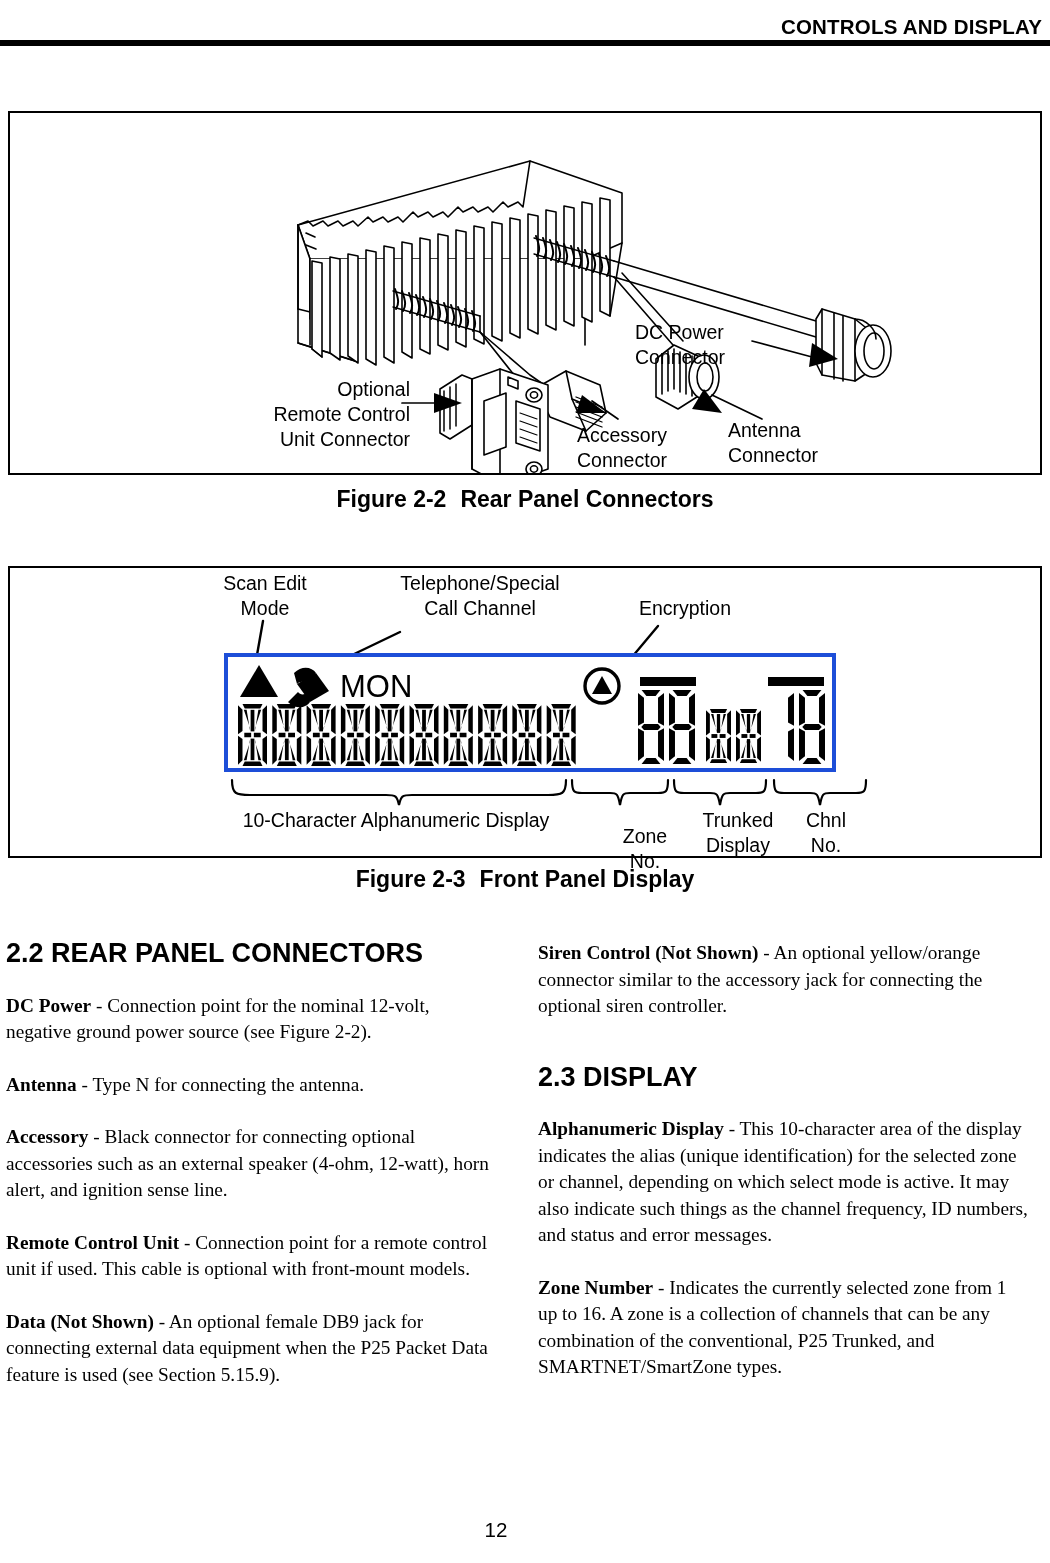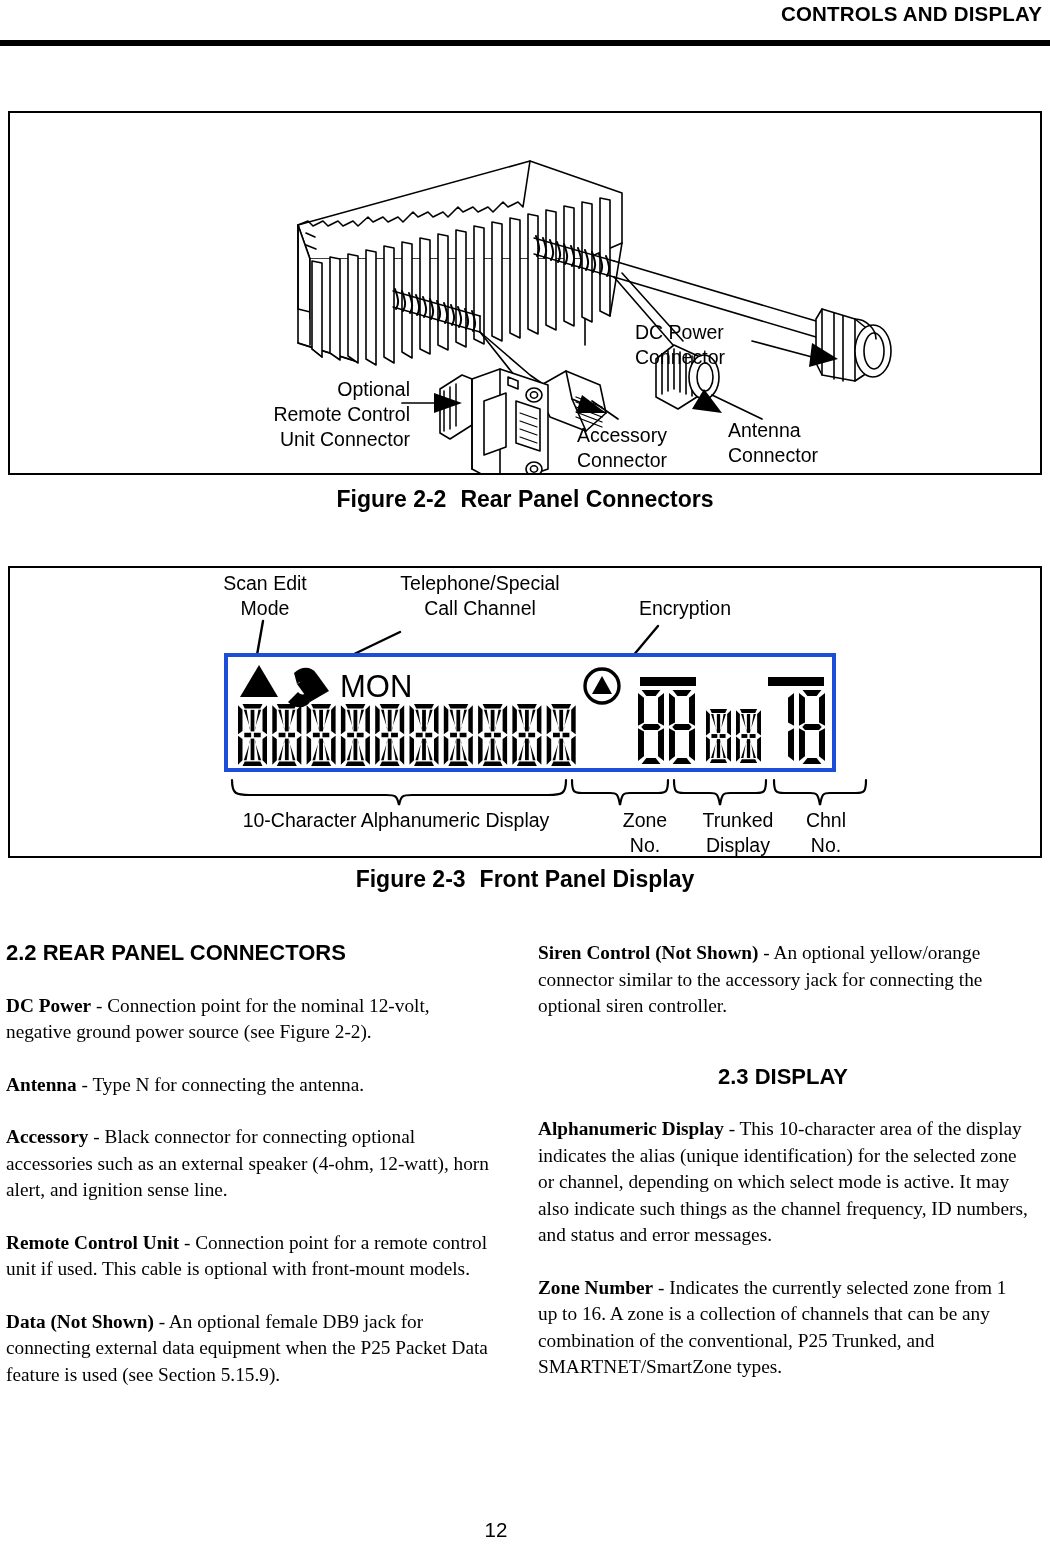--- a/index.html
+++ b/index.html
@@ -7,21 +7,21 @@
     width:1050px; height:1563px;
     background:#ffffff;
     font-family:"Liberation Serif", serif;
     color:#000000;
     position:relative;
     overflow:hidden;
   }
 
   
   .page-header {
-    position:absolute; left:0; top:0; width:1050px; height:40px;
+    position:absolute; left:0; top:13px; width:1050px; height:40px;
   }
   .page-header .head-text {
     position:absolute; right:8px; top:2px;
     font-family:"Liberation Sans", sans-serif;
     font-weight:bold; font-size:20.5px; letter-spacing:0.2px;
     white-space:nowrap;
   }
   .head-rule {
     position:absolute; left:0; top:40px; width:1050px; height:6px;
     background:#000;
@@ -81,39 +81,39 @@
   #lbl-telephone  { left:355px; top:3px;  width:230px; }
   #lbl-encryption { left:595px; top:28px; width:160px; }
 
   .brace-label {
     position:absolute;
     font-family:"Liberation Sans", sans-serif;
     font-size:19.5px; line-height:25px;
     text-align:center; white-space:nowrap;
   }
   #bl-alpha  { left:206px; top:240px; width:360px; }
-  #bl-zone   { left:596px; top:240px; width:78px; }
+  #bl-zone   { left:596px; top:256px; width:78px; }
   #bl-status { left:680px; top:240px; width:96px; }
   #bl-chnl   { left:780px; top:240px; width:72px; }
 
   
   .body-col {
     position:absolute; top:940px; width:490px;
     font-size:19.3px; line-height:26.5px;
     text-align:left;
   }
   #col-left  { left:6px; }
   #col-right { left:538px; }
 
   .sec-head {
     font-family:"Liberation Sans", sans-serif;
-    font-weight:bold; font-size:22px;
+    font-weight:bold; font-size:27px;
     margin:0 0 26px 0;
   }
-  .sec-head.spaced-top { margin-top:44px;text-align:center; }
+  .sec-head.spaced-top { margin-top:44px; }
 
   .para { margin:0 0 26px 0; }
   .para .term { font-weight:bold; }
 
   
   #page-number {
     position:absolute; left:0; top:1518px; width:992px;
     text-align:center;
     font-family:"Liberation Sans", sans-serif;
     font-size:20.5px;

